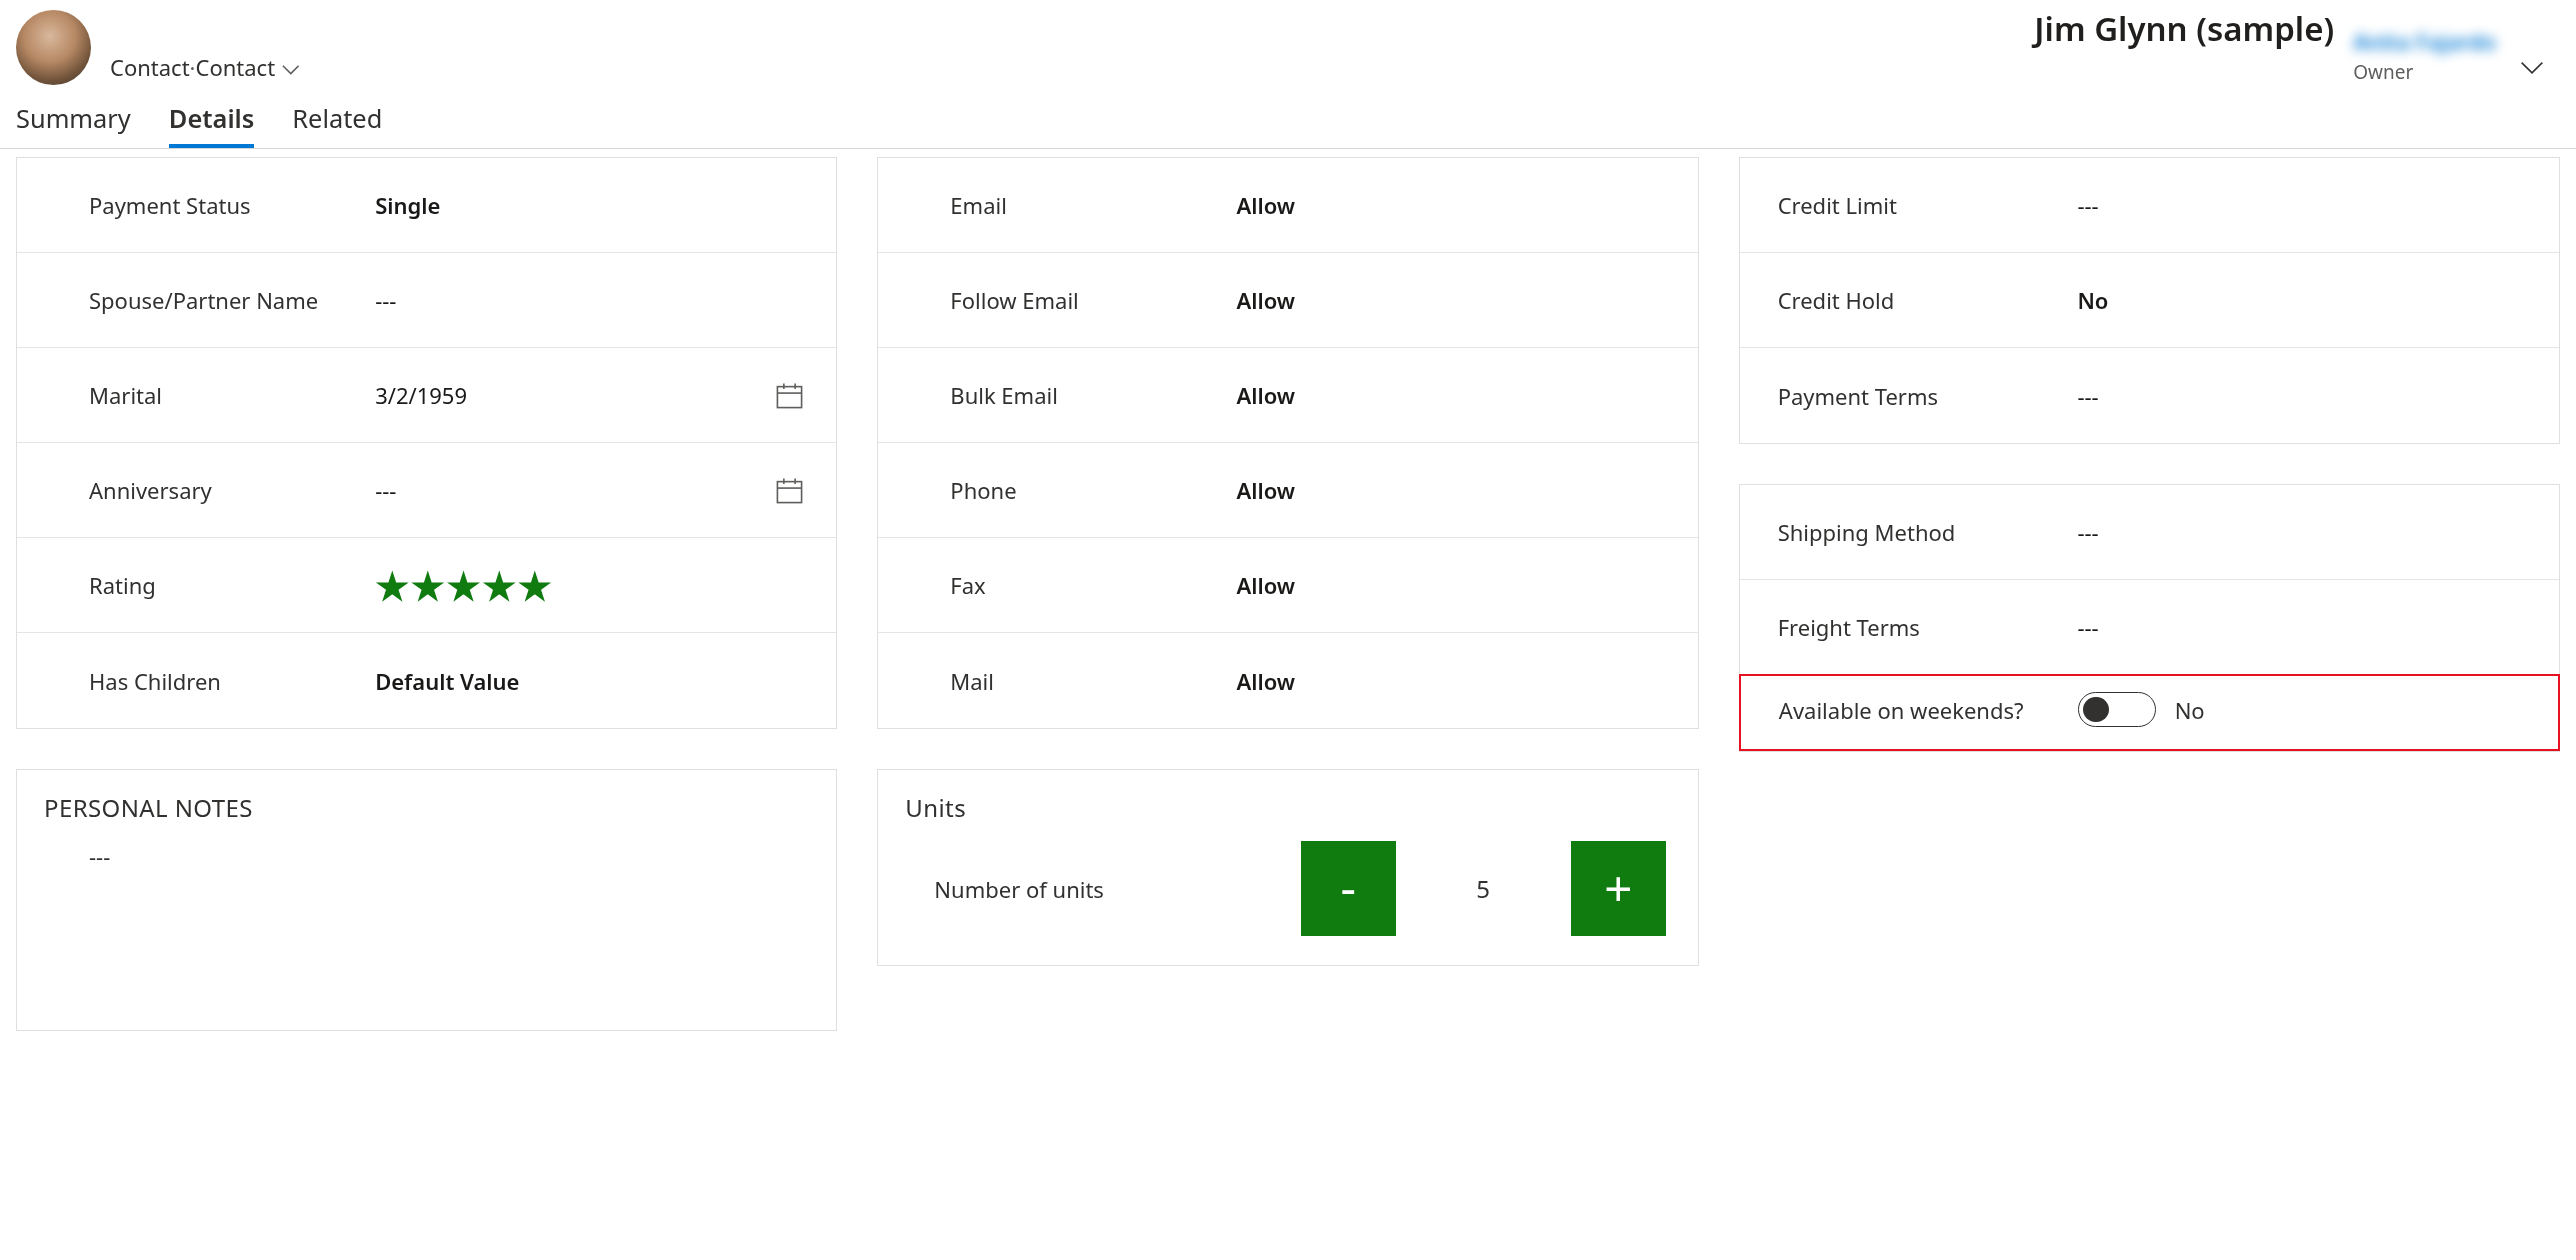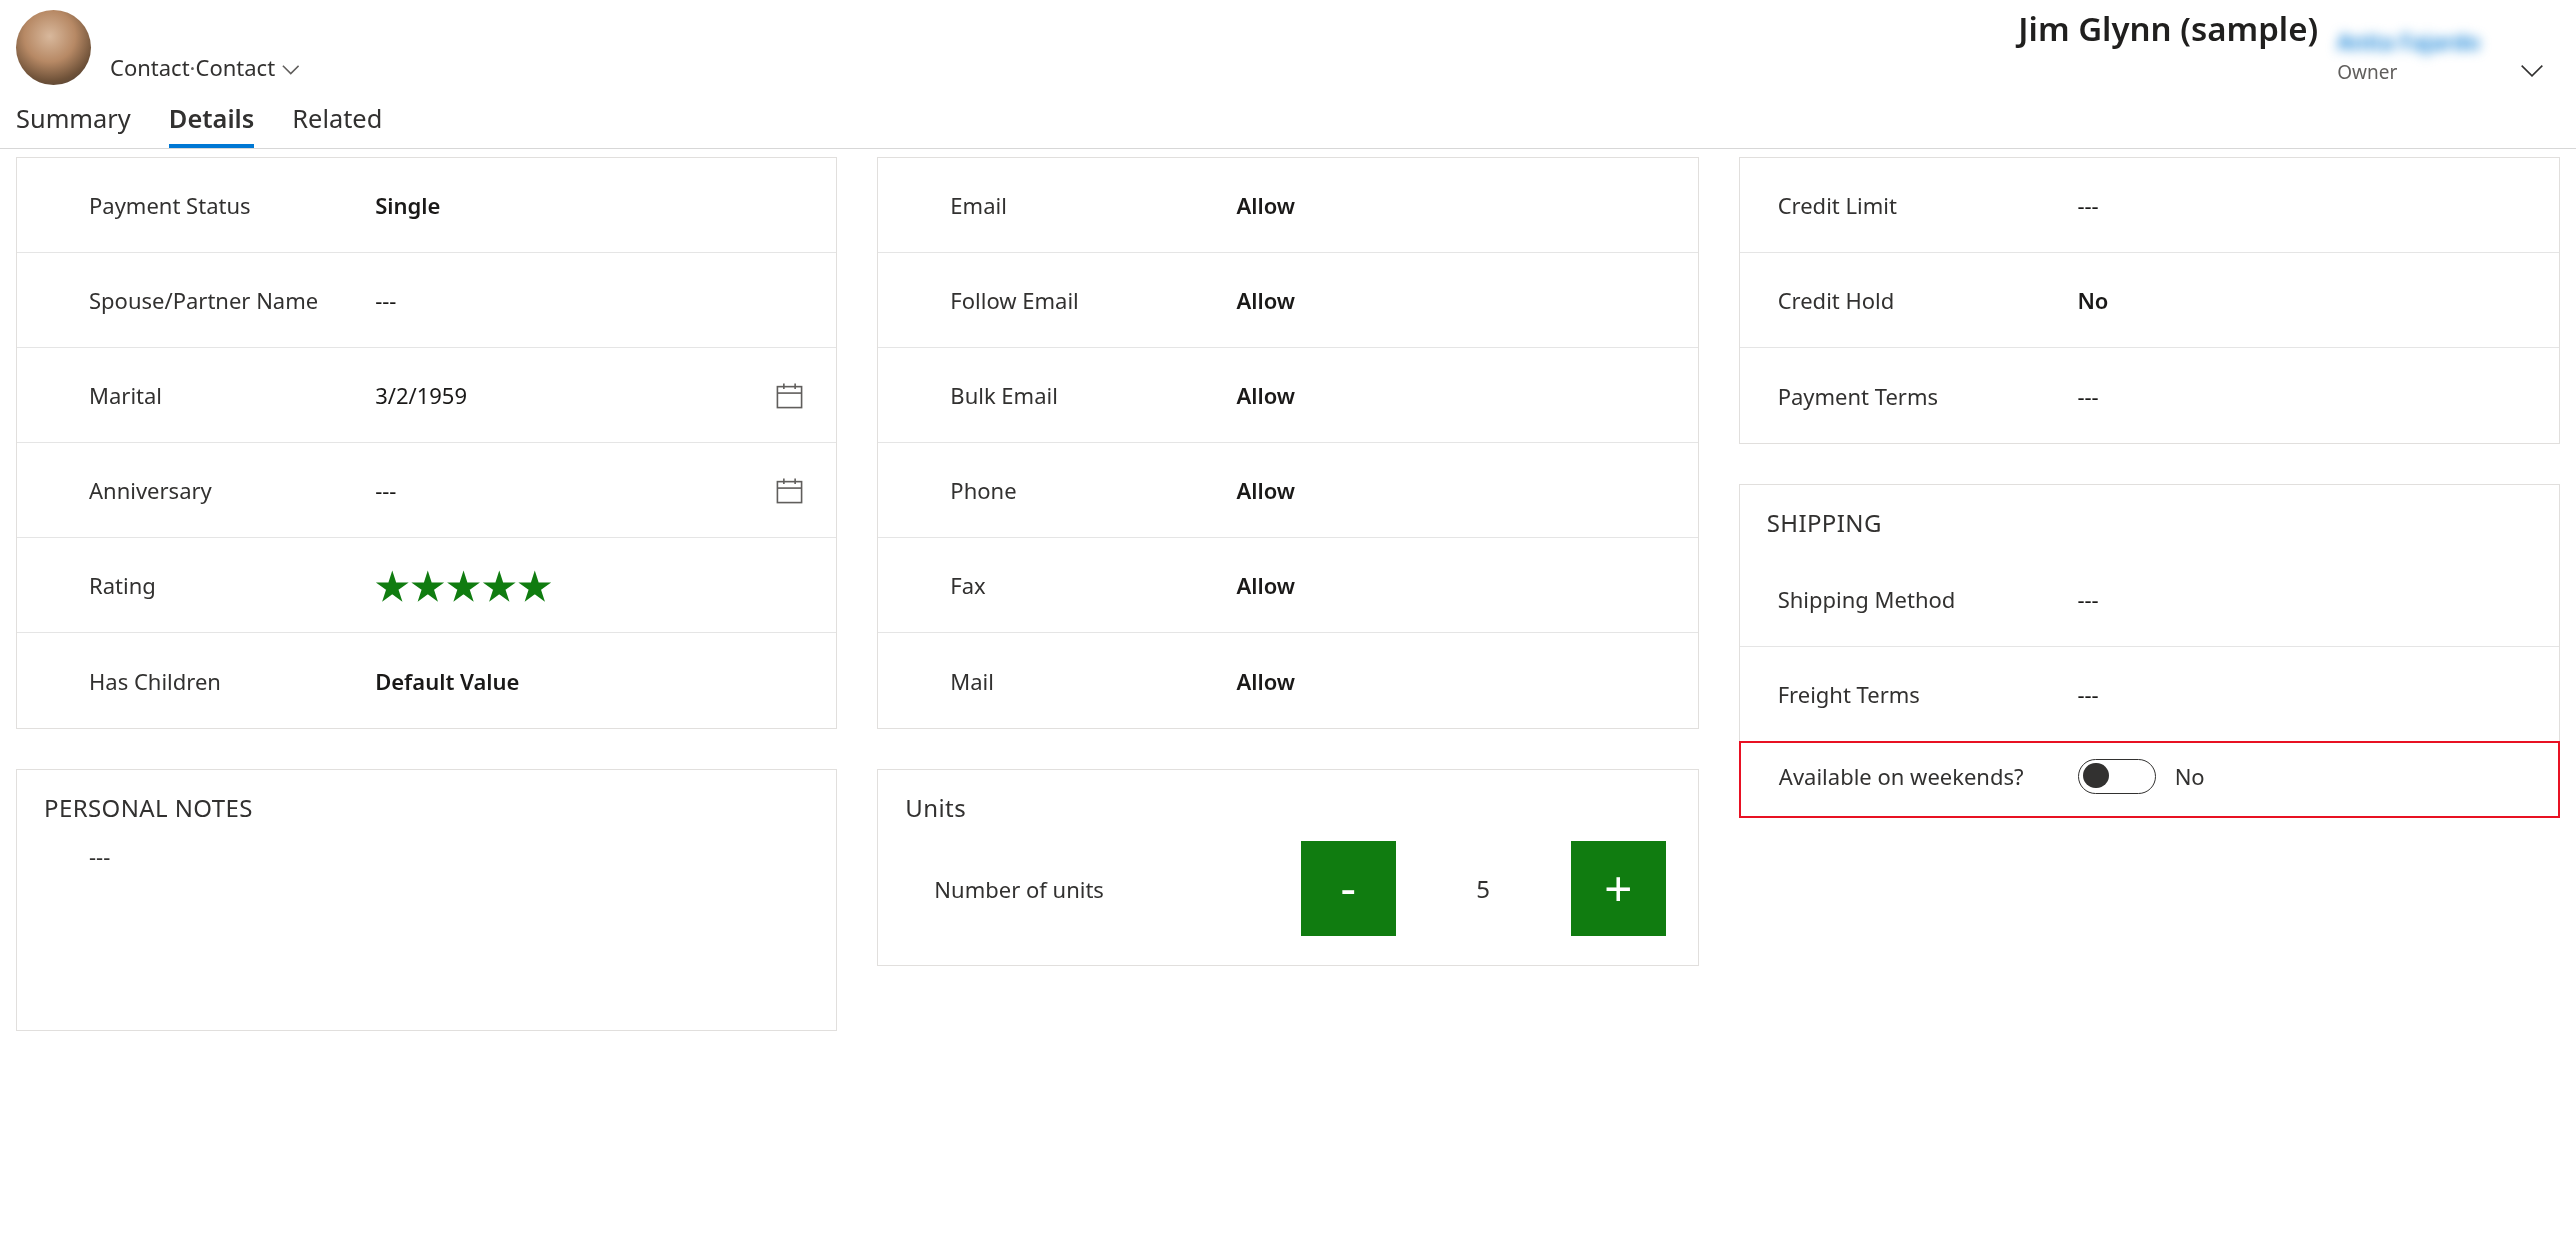--- a/index.html
+++ b/index.html
@@ -46,22 +46,22 @@
       cursor: pointer;
     }
     .chev {
       display: inline-block;
     }
     .owner-block {
       text-align: left;
       padding-right: 16px;
       padding-top: 16px;
       display: flex;
-      align-items: flex-end;
-      gap: 40px;
+      align-items: center;
+      gap: 24px;
     }
     .owner-value {
       font-size: 22px;
       font-weight: 600;
       color: #0078d4;
       filter: blur(5.6px);
       user-select: none;
     }
     .owner-label {
       font-size: 19px;
@@ -347,21 +347,20 @@
         <div class="field-label">Credit Hold</div>
         <div class="field-value">No</div>
       </div>
       <div class="field-row">
         <div class="field-label">Payment Terms</div>
         <div class="field-value plain">---</div>
       </div>
     </div>
 
     <div class="card section-tight">
-      <div class="section-title">SHIPPING</div>
       <div class="field-row">
         <div class="field-label">Shipping Method</div>
         <div class="field-value plain">---</div>
       </div>
       <div class="field-row">
         <div class="field-label">Freight Terms</div>
         <div class="field-value plain">---</div>
       </div>
       <div class="toggle-row">
         <div class="toggle-label">Available on weekends?</div>

